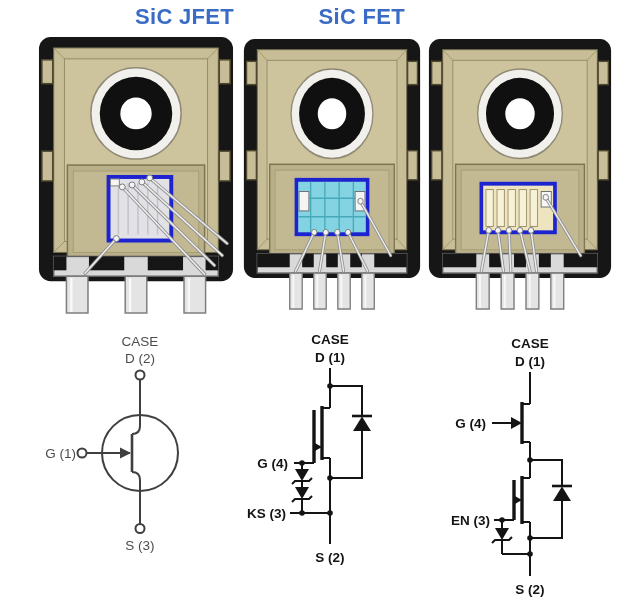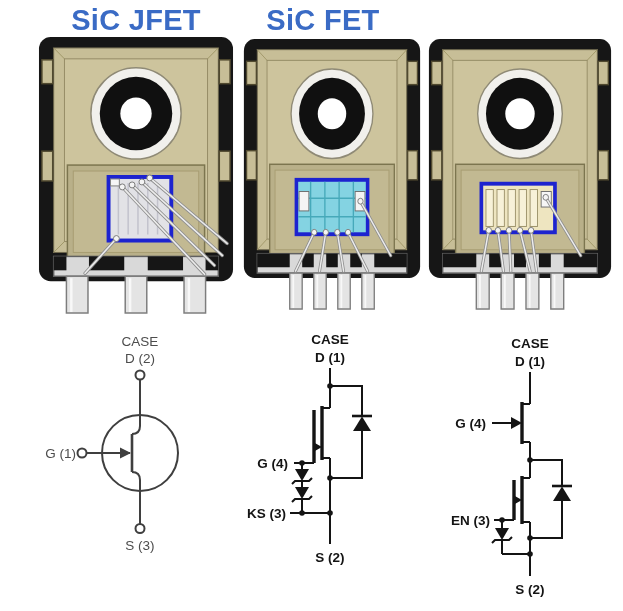--- a/index.html
+++ b/index.html
@@ -1,39 +1,39 @@
 <!DOCTYPE html>
 <html><head>
 <meta charset="utf-8">
 <style>
   html,body{margin:0;padding:0;background:#ffffff;}
   .canvas{position:relative;width:623px;height:611px;background:#ffffff;
           font-family:"Liberation Sans",sans-serif;overflow:hidden;}
-  .col-title{position:absolute;top:4px;text-align:center;font-size:29px;
+  .col-title{position:absolute;top:4px;text-align:right;font-size:22px;
              font-weight:700;color:#3a6bc5;letter-spacing:.3px;}
   .canvas svg{position:absolute;}
   .canvas svg text{font-family:"Liberation Sans",sans-serif;}
   .sch-label{font-size:13.5px;fill:#4d4d4d;}
   .sch-label-b{font-size:13.5px;font-weight:700;fill:#141414;}
   .w{stroke:#3f3f3f;stroke-width:2;fill:none;}
   .wb{stroke:#141414;stroke-width:2;fill:none;}
   .bar{stroke:#141414;stroke-width:3.4;}
   .zbar{stroke:#141414;stroke-width:2;fill:none;}
   .dot{fill:#141414;}
   .tri{fill:#141414;}
   .tri2{fill:#3f3f3f;}
   .term{fill:#ffffff;stroke:#3f3f3f;stroke-width:2;}
 </style>
 </head>
 <body>
 
 <div class="canvas">
 
   <div class="col-title" style="left:38px;width:196px">SiC JFET</div>
-  <div class="col-title" style="left:234px;width:178px">SiC FET</div>
+  <div class="col-title" style="left:227px;width:178px">SiC FET</div>
 
   <svg style="left:38px;top:36px;width:196px;height:278px" viewBox="0 0 200 280" preserveAspectRatio="none">
     <g>
       <rect x="1" y="1" width="198" height="246" rx="12" fill="#161616"></rect>
       <rect x="16" y="12" width="168" height="206" fill="#c7be97" stroke="#6e674d"></rect>
       <path d="M16,12 L30,26 M184,12 L170,26 M16,218 L30,204 M184,218 L170,204" stroke="#a09768" stroke-width="1" fill="none"></path>
       <rect x="27" y="23" width="146" height="184" fill="#cdc49d" stroke="#958c66"></rect>
       <rect x="4" y="24" width="11" height="24" fill="#c7be97" stroke="#50492f" stroke-width="1.5"></rect>
       <rect x="185" y="24" width="11" height="24" fill="#c7be97" stroke="#50492f" stroke-width="1.5"></rect>
       <rect x="4" y="116" width="11" height="30" fill="#c7be97" stroke="#50492f" stroke-width="1.5"></rect>

